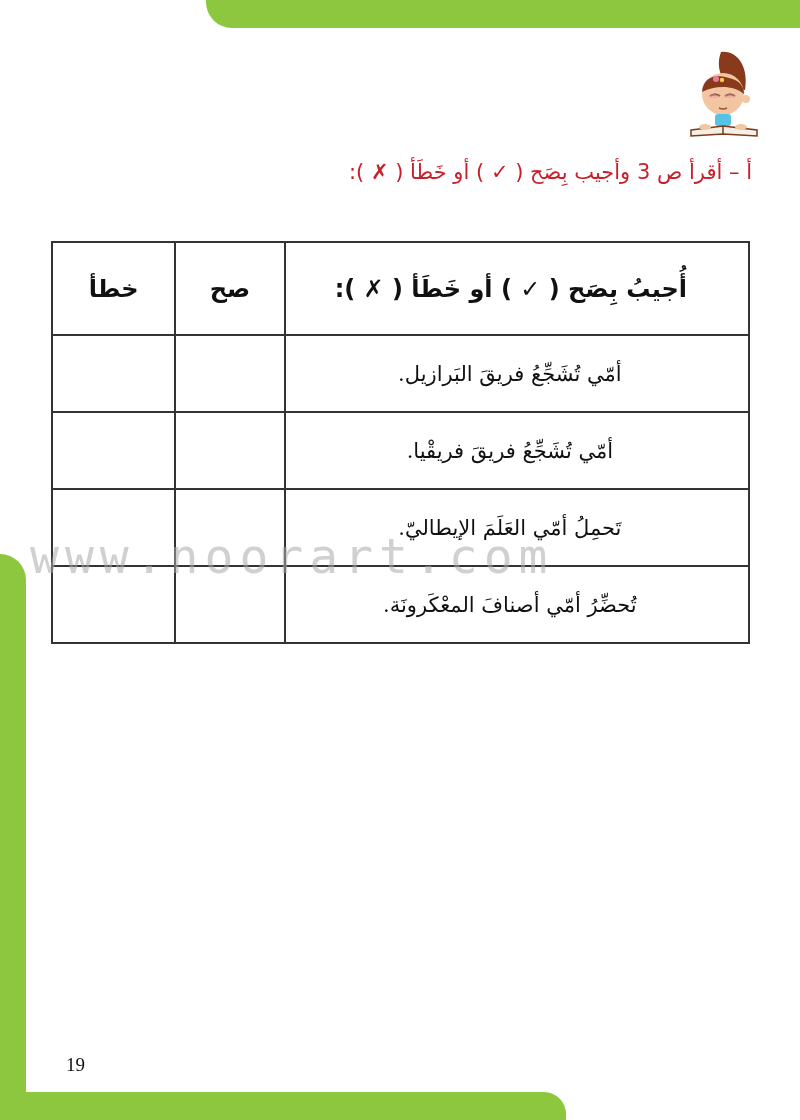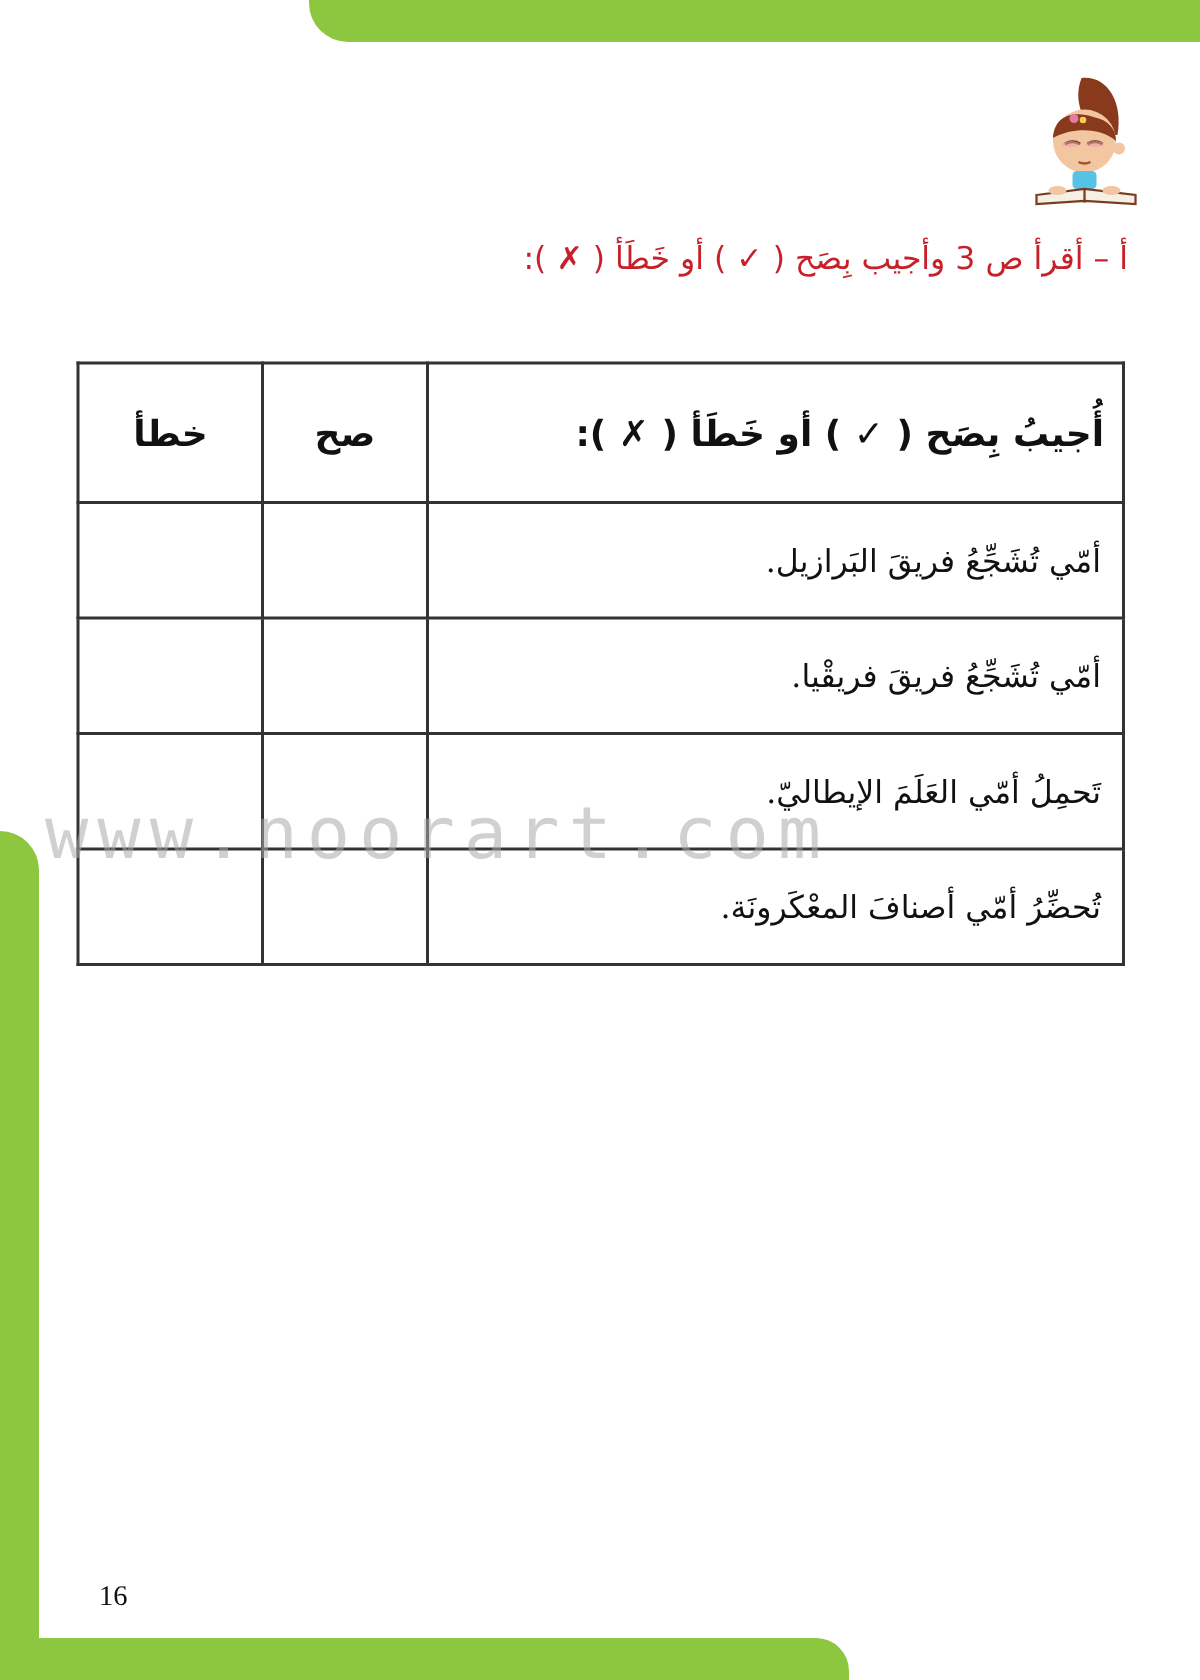--- a/index.html
+++ b/index.html
@@ -11,21 +11,21 @@
               border-top-right-radius:26px; }
   .bottom-bar { position:absolute; left:0; top:1092px; width:566px; height:28px; background:#8dc63f;
                 border-top-right-radius:22px; }
   .mascot { position:absolute; left:683px; top:50px; width:82px; height:92px; }
   .instruction { position:absolute; right:48px; top:160px; direction:rtl; color:#c8202a;
                  font-size:21px; font-family:"DejaVu Sans", sans-serif; white-space:nowrap; }
   table.worksheet { position:absolute; left:51px; top:241px; width:699px; border-collapse:collapse; direction:rtl; }
   table.worksheet td, table.worksheet th { border:2px solid #333; padding:0; }
   table.worksheet th { height:91px; font-size:24px; font-weight:bold; color:#111; }
   table.worksheet td { height:75px; }
-  .col-stmt { width:462px; text-align:right; padding-right:14px !important; }
+  .col-stmt { width:462px; text-align:center; padding-right:14px !important; }
   .col-true { width:110px; text-align:center;border-radius:11px; }
   .col-false { width:124px; text-align:center; }
   .stmt { font-size:21px; color:#111; padding-right:14px; font-family:"DejaVu Serif", serif; }
   th.col-stmt { padding-right:12px !important; }
   .watermark { position:absolute; left:30px; top:528px; font-family:"DejaVu Sans Mono", monospace;
                font-size:48px; color:rgba(170,170,170,0.55); letter-spacing:6px; white-space:nowrap;
                pointer-events:none; }
   .page-number { position:absolute; left:66px; top:1054px; font-family:"Liberation Serif", serif;
                  font-size:19px; color:#111; }
 </style>
@@ -84,13 +84,13 @@
     <tr>
       <td class="col-stmt stmt">تُحضِّرُ أمّي أصنافَ المعْكَرونَة.</td>
       <td class="col-true"></td>
       <td class="col-false"></td>
     </tr>
   </tbody>
 </table>
 
 <div class="watermark">www.noorart.com</div>
 
-<div class="page-number">16</div>
+<div class="page-number">19</div>
 
 </body></html>

